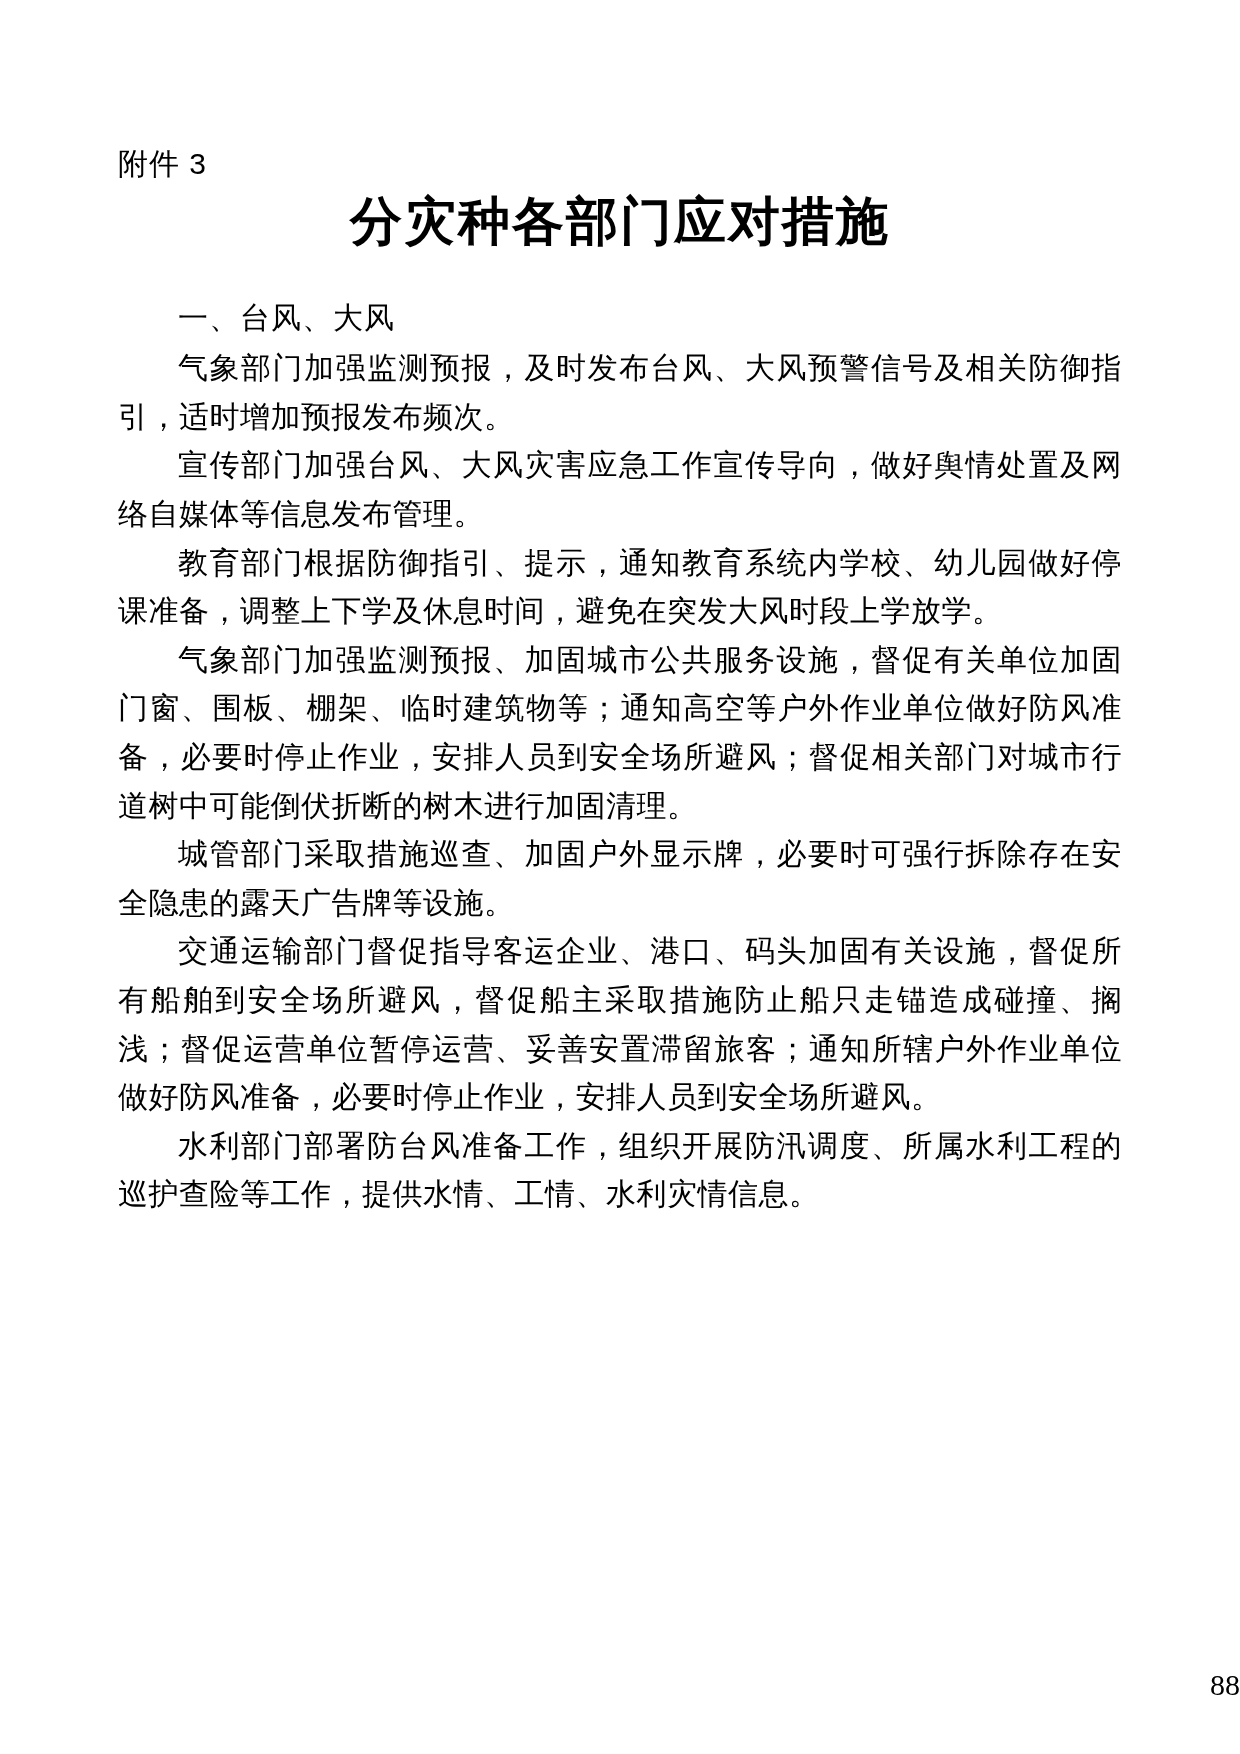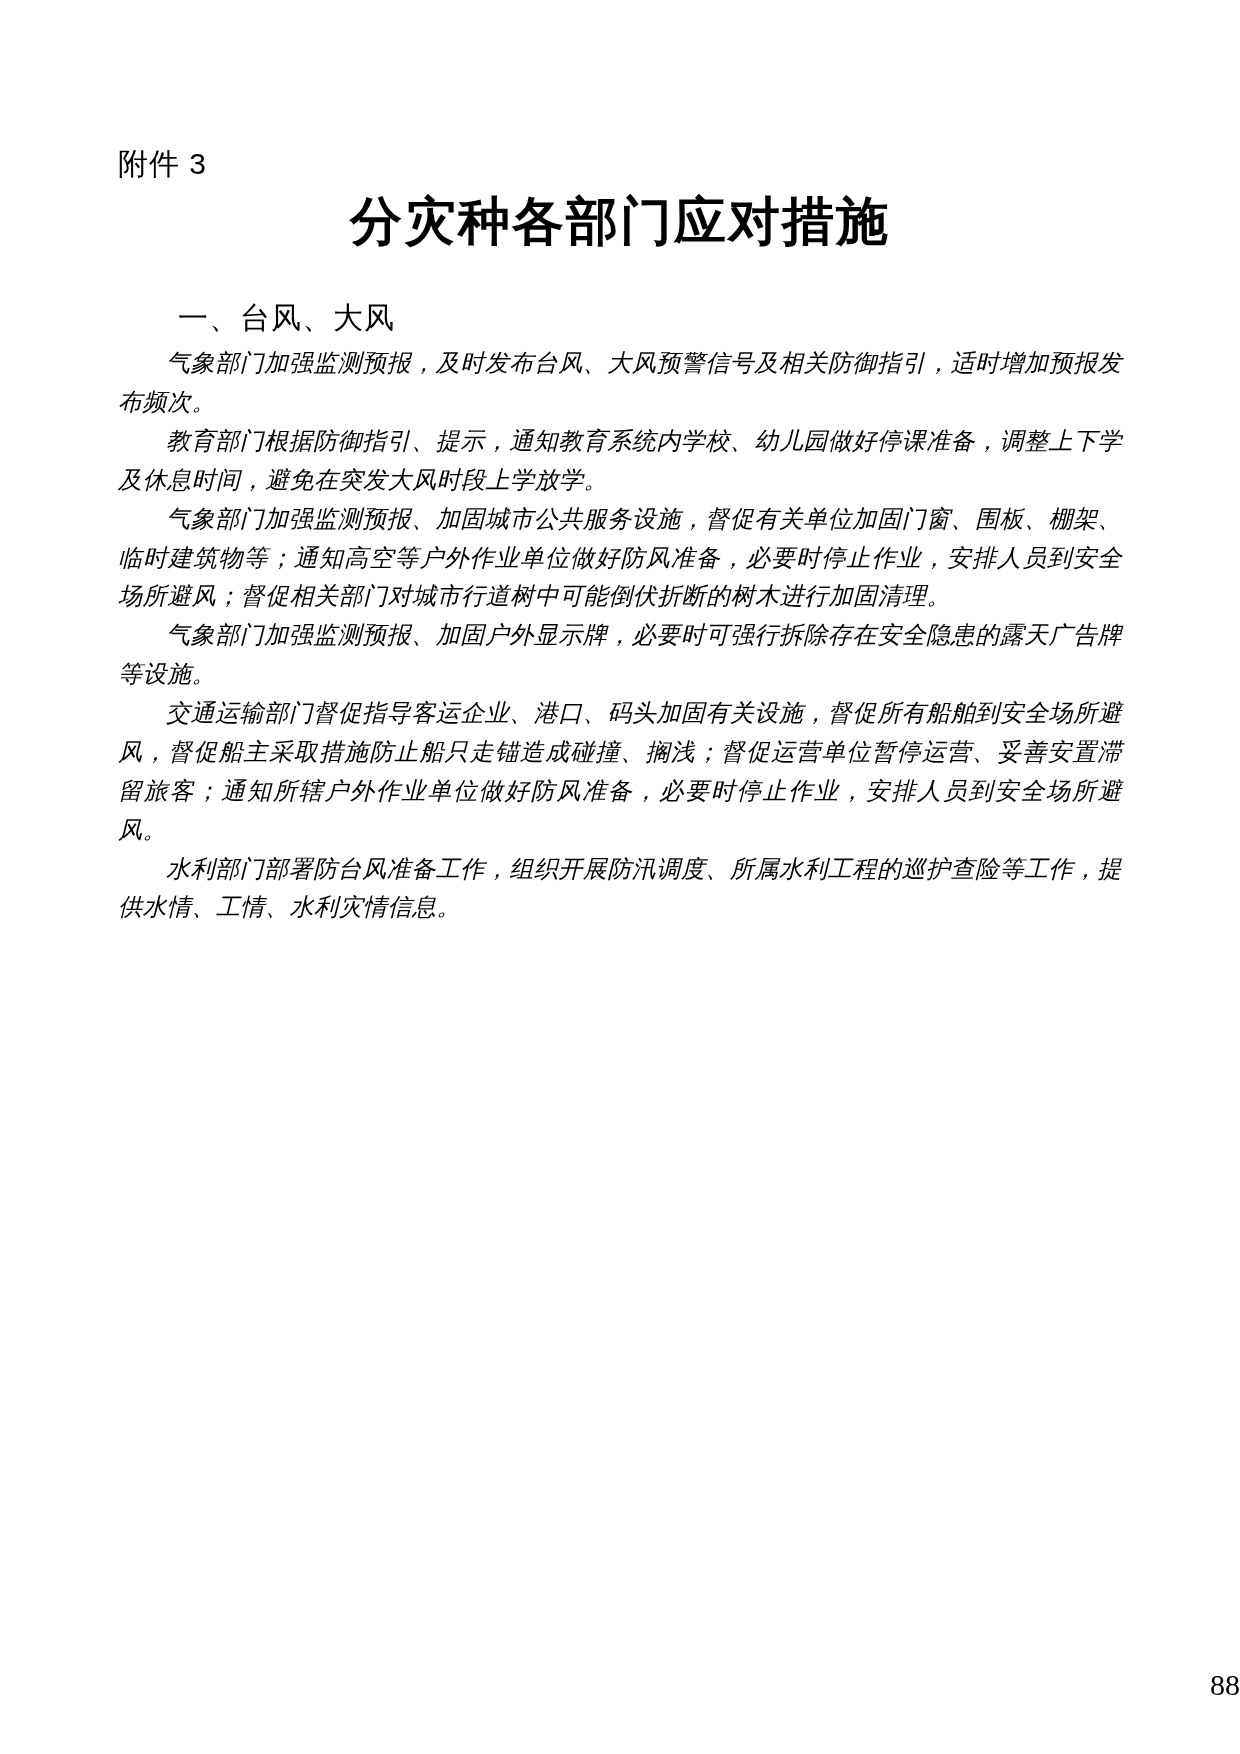--- a/index.html
+++ b/index.html
@@ -39,28 +39,27 @@
     line-height: 1.3;
   }
   .section-heading {
     font-size: 30px;
     line-height: 1.62;
     text-indent: 2em;
     margin: 0 0 2px 0;
     letter-spacing: 1px;
   }
   .para {
-    font-size: 24px;
+    font-size: 30px;
     line-height: 1.62;
     text-indent: 2em;
     margin: 0;
     text-align: justify;
     text-justify: inter-ideograph;
     letter-spacing: 0.5px;
-    font-style: italic;
   }
   .page-number {
     position: absolute;
     left: 0;
     right: 0;
     bottom: 68px;
     text-align: right;
     font-size: 30px;
     font-family: "Liberation Serif", "DejaVu Serif", serif;
   }
@@ -70,21 +69,22 @@
 
 <div class="page">
 
   <div class="attachment-label">附件 3</div>
 
   <h1 class="doc-title">分灾种各部门应对措施</h1>
 
   <div class="section-heading">一、台风、大风</div>
 
   <p class="para">气象部门加强监测预报，及时发布台风、大风预警信号及相关防御指引，适时增加预报发布频次。</p>
+  <p class="para">宣传部门加强台风、大风灾害应急工作宣传导向，做好舆情处置及网络自媒体等信息发布管理。</p>
   <p class="para">教育部门根据防御指引、提示，通知教育系统内学校、幼儿园做好停课准备，调整上下学及休息时间，避免在突发大风时段上学放学。</p>
   <p class="para">气象部门加强监测预报、加固城市公共服务设施，督促有关单位加固门窗、围板、棚架、临时建筑物等；通知高空等户外作业单位做好防风准备，必要时停止作业，安排人员到安全场所避风；督促相关部门对城市行道树中可能倒伏折断的树木进行加固清理。</p>
-  <p class="para">气象部门加强监测预报、加固户外显示牌，必要时可强行拆除存在安全隐患的露天广告牌等设施。</p>
+  <p class="para">城管部门采取措施巡查、加固户外显示牌，必要时可强行拆除存在安全隐患的露天广告牌等设施。</p>
   <p class="para">交通运输部门督促指导客运企业、港口、码头加固有关设施，督促所有船舶到安全场所避风，督促船主采取措施防止船只走锚造成碰撞、搁浅；督促运营单位暂停运营、妥善安置滞留旅客；通知所辖户外作业单位做好防风准备，必要时停止作业，安排人员到安全场所避风。</p>
   <p class="para">水利部门部署防台风准备工作，组织开展防汛调度、所属水利工程的巡护查险等工作，提供水情、工情、水利灾情信息。</p>
 
   <div class="page-number">88</div>
 
 </div>
 
 </body></html>

